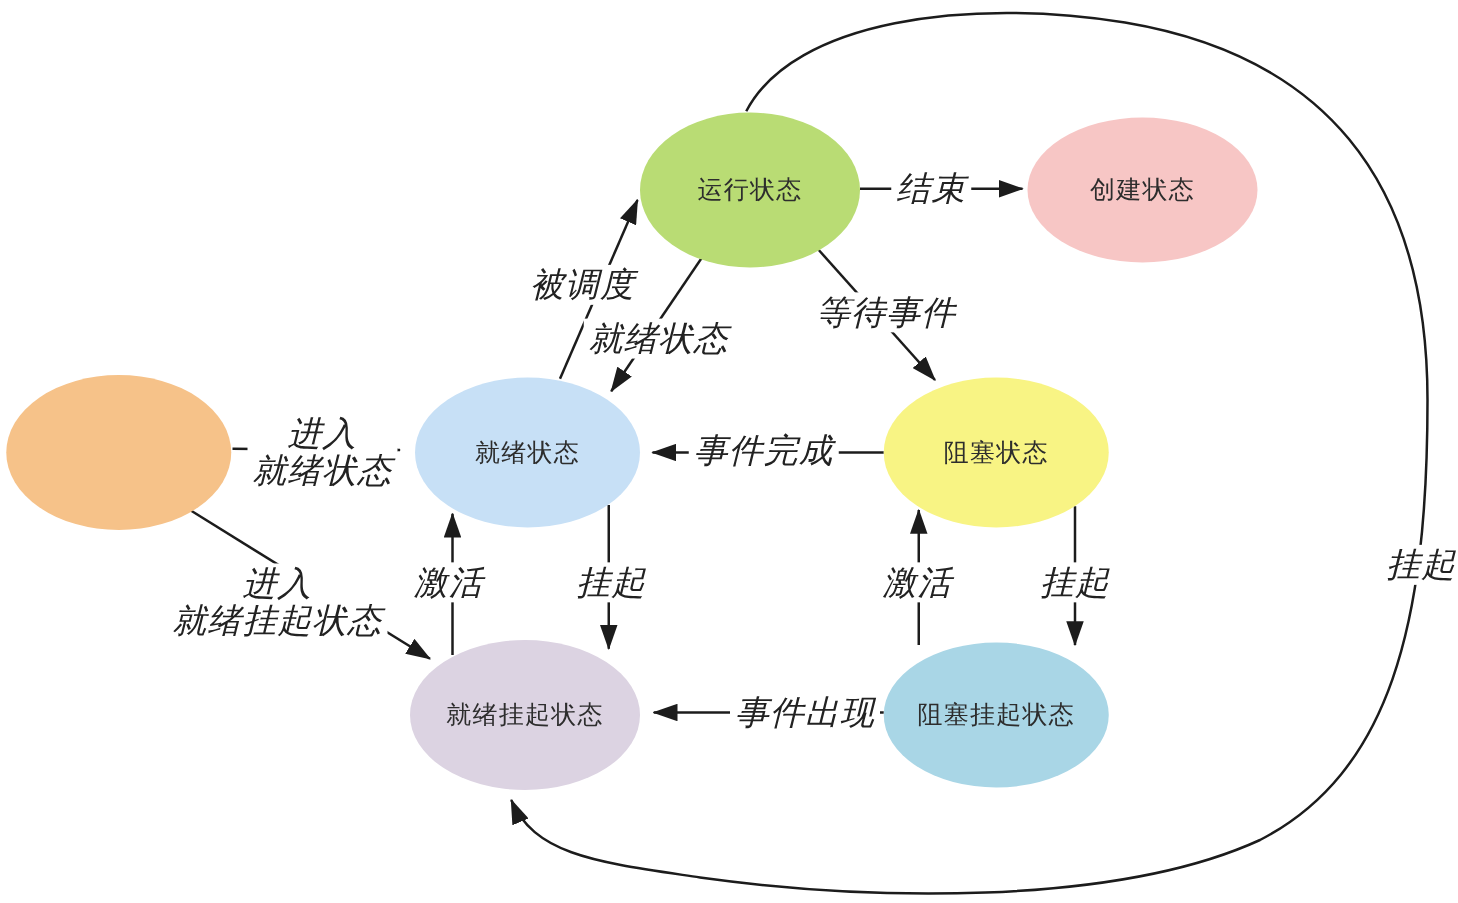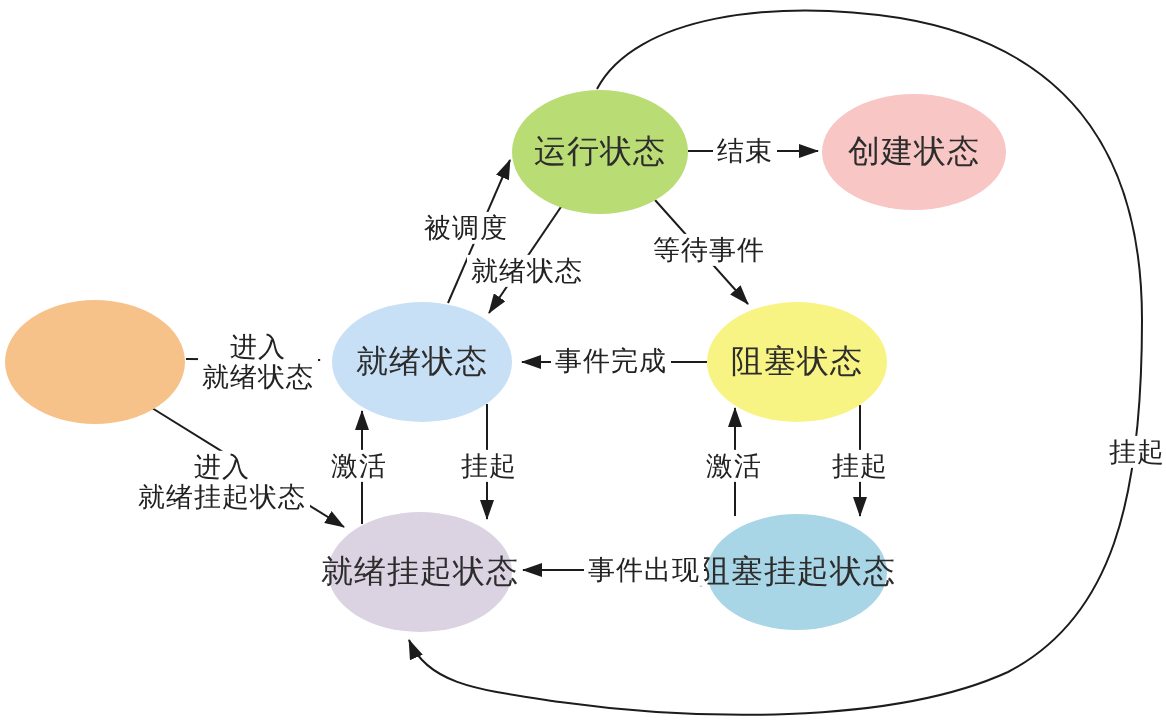--- a/index.html
+++ b/index.html
@@ -7,28 +7,28 @@
     position:relative;
     width:1166px;height:722px;
     background:#ffffff;
     font-family:"Liberation Sans", sans-serif;
     overflow:hidden;
   }
   .canvas svg{position:absolute;left:0;top:0;}
   .edge{stroke:#1c1c1c;stroke-width:2;fill:none;}
   .node-label{
     position:absolute;transform:translate(-50%,-50%);
-    font-size:32px;color:#2d2d2d;white-space:nowrap;
+    font-size:20px;color:#2d2d2d;white-space:nowrap;
     letter-spacing:1px;
   }
   .edge-label{
     position:absolute;transform:translate(-50%,-50%);
     font-size:27px;color:#222222;white-space:nowrap;
     background:#ffffff;padding:1px 4px;text-align:center;
-    line-height:1.12;letter-spacing:1px;
+    line-height:1.12;letter-spacing:1px;font-style:italic;
   }
 </style>
 </head>
 <body>
 
 <div class="canvas">
 
   <svg width="1166" height="722" viewBox="0 0 1166 722">
     <defs>
       <marker id="arrow" markerUnits="userSpaceOnUse" markerWidth="20" markerHeight="14" refX="19" refY="7" orient="auto">

